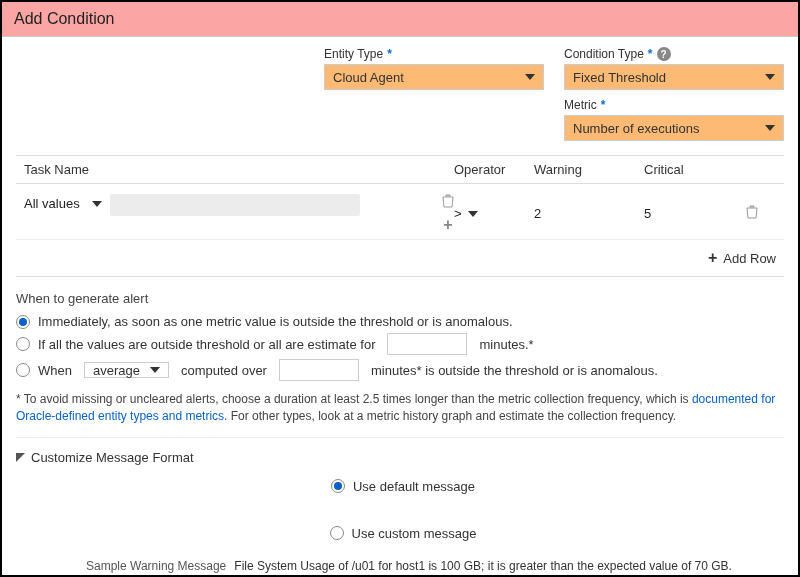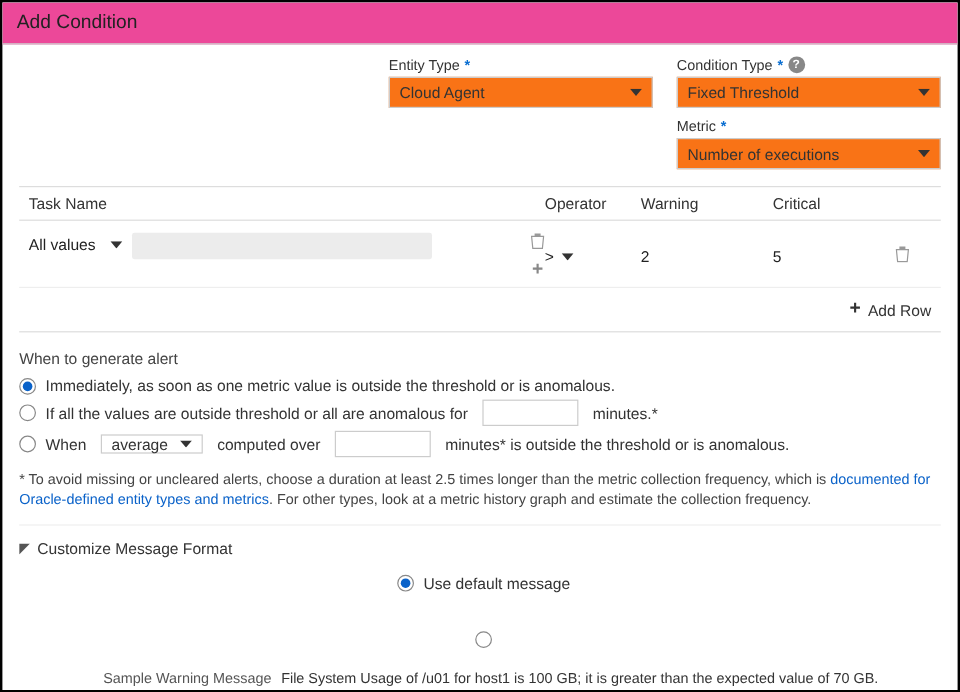--- a/index.html
+++ b/index.html
@@ -12,21 +12,21 @@
   }
   .frame {
     width: 800px;
     height: 577px;
     border: 2px solid #000;
     display: flex;
     flex-direction: column;
     overflow: hidden;
   }
   .header {
-    background: #ec4899;
+    background: #fca5a5;
     border-bottom: 1px solid #ccc;
     padding: 8px 12px;
     font-size: 16px;
     font-weight: 400;
   }
   .body {
     padding: 10px 14px 0 14px;
     flex: 1;
     overflow: hidden;
   }
@@ -58,21 +58,21 @@
     background: #888;
     color: #fff;
     font-size: 10px;
     font-weight: bold;
   }
   .select {
     display: flex;
     align-items: center;
     justify-content: space-between;
     border: 1px solid #ccc;
-    background: #f97316;
+    background: #fdba74;
     padding: 4px 8px;
     height: 26px;
     font-size: 13px;
     color: #333;
     cursor: pointer;
   }
   .select .caret {
     margin-left: 8px;
   }
   .caret svg { display: block; }
@@ -348,21 +348,21 @@
 
     <div class="section-label">When to generate alert</div>
 
     <div class="radio-row">
       <span class="radio selected"></span>
       <span>Immediately, as soon as one metric value is outside the threshold or is anomalous.</span>
     </div>
 
     <div class="radio-row">
       <span class="radio"></span>
-      <span>If all the values are outside threshold or all are anomalous for</span>
+      <span>If all the values are outside threshold or all are estimate for</span>
       <input class="inline-input" style="">
       <span>minutes.*</span>
     </div>
 
     <div class="radio-row">
       <span class="radio"></span>
       <span>When</span>
       <span class="inline-select">
         <span>average</span>
         <span class="caret">
@@ -387,20 +387,21 @@
       <span>Customize Message Format</span>
     </div>
 
     <div class="msg-radio-row">
       <div class="radio-row">
         <span class="radio selected"></span>
         <span>Use default message</span>
       </div>
       <div class="radio-row">
         <span class="radio"></span>
+        <span>Use custom message</span>
       </div>
     </div>
 
     <div class="sample-row">
       <span class="sample-label">Sample Warning Message</span>
       <span>File System Usage of /u01 for host1 is 100 GB; it is greater than the expected value of 70 GB.</span>
     </div>
 
   </div>
 </div>

